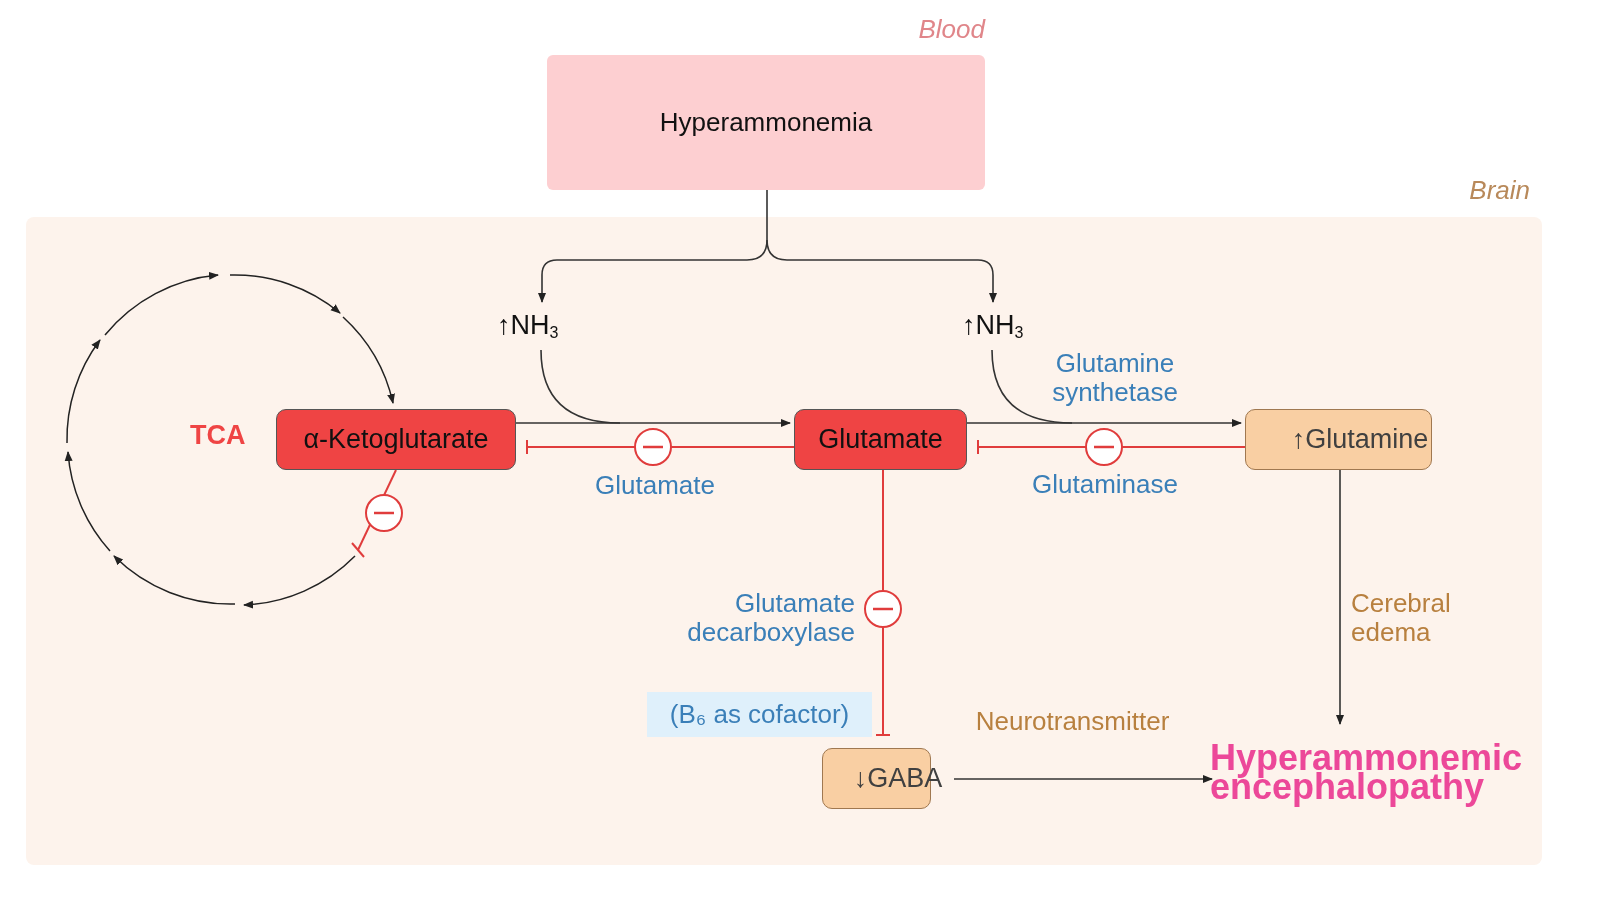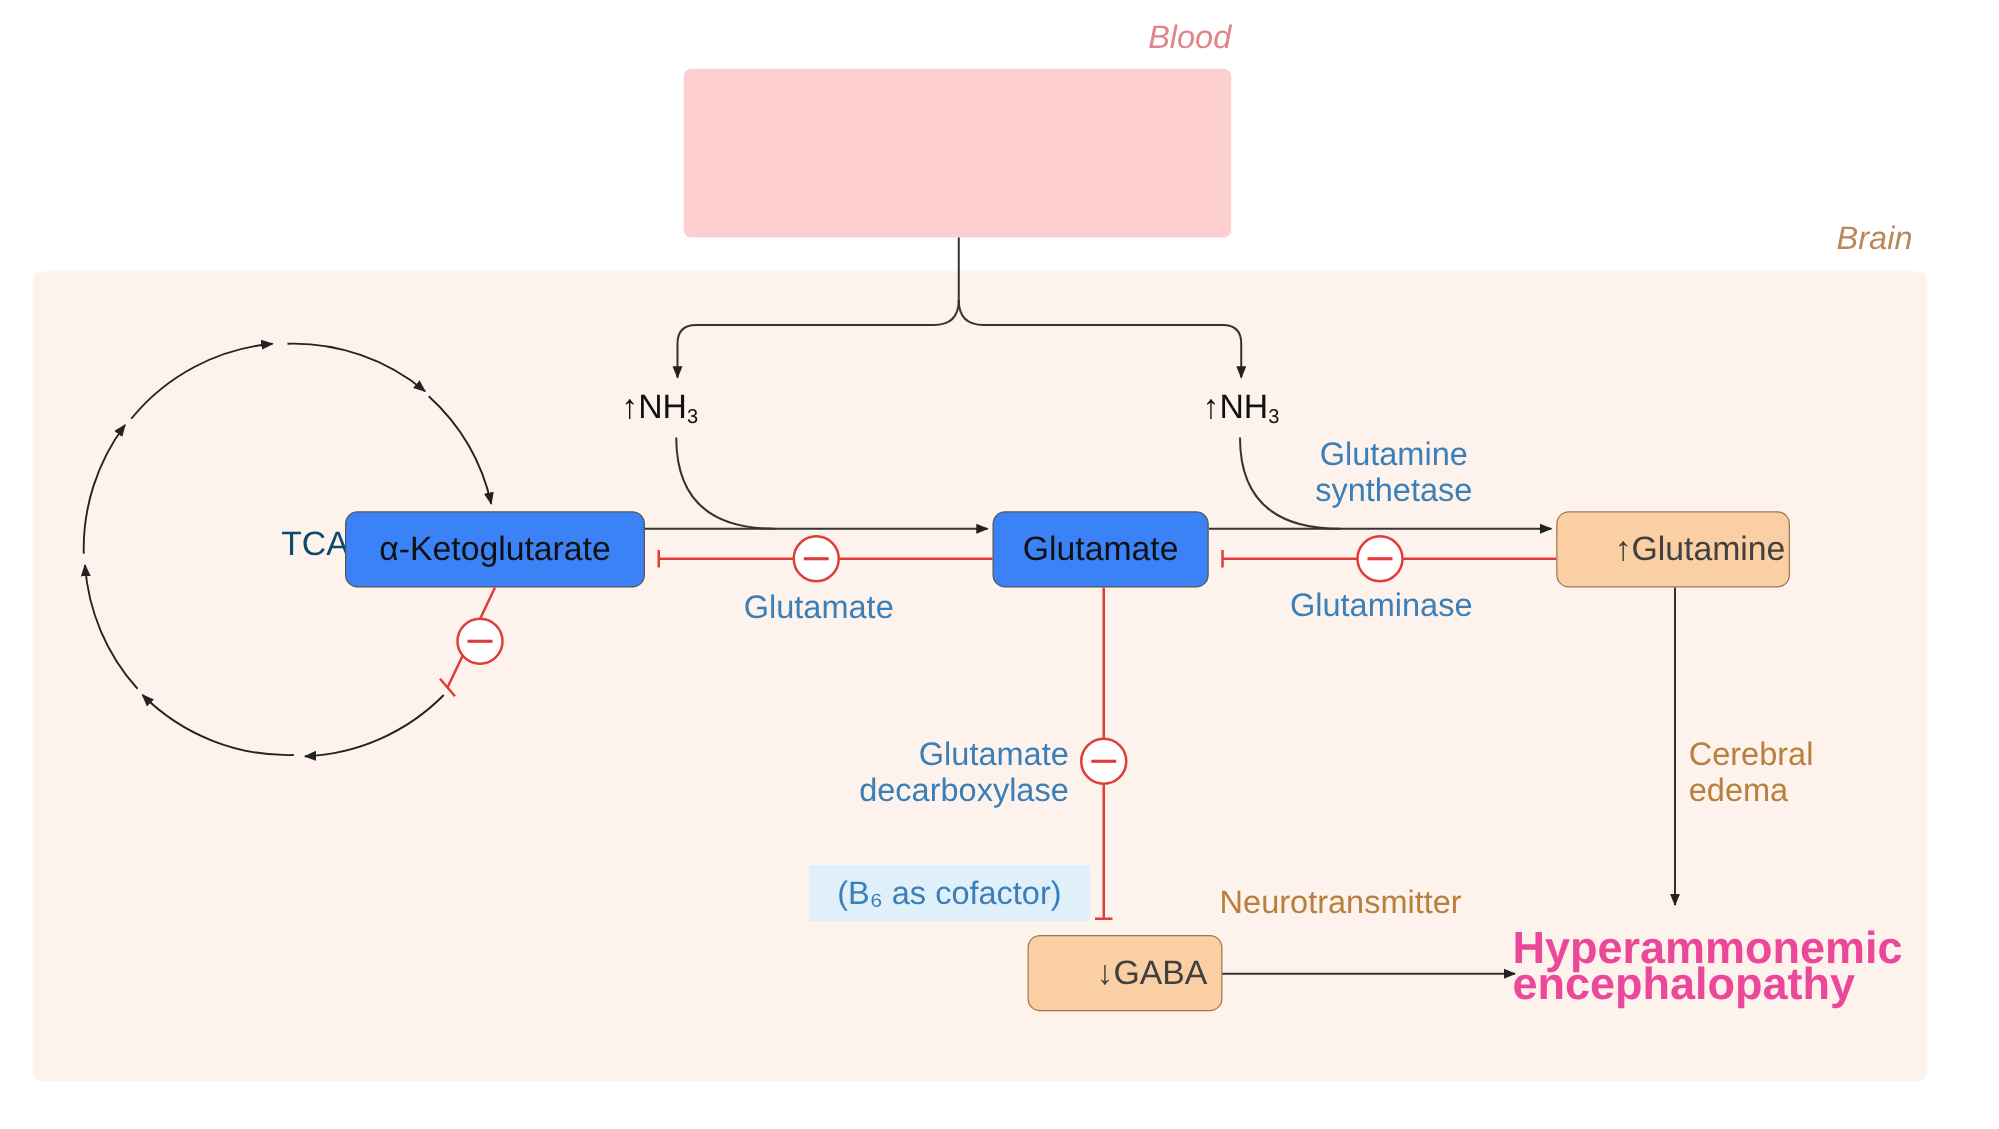--- a/index.html
+++ b/index.html
@@ -7,28 +7,28 @@
          font-family: "Liberation Sans", "DejaVu Sans", sans-serif; }
   .abs { position: absolute; }
   .region-label { font-style: italic; font-size: 26px; }
   .blood-label { left: 905px; top: 14px; width: 80px; text-align: right; }
   .brain-label { left: 1440px; top: 175px; width: 90px; text-align: right; }
   .brain-panel { left: 26px; top: 217px; width: 1516px; height: 648px; border-radius: 8px; }
   .blood-box { left: 547px; top: 55px; width: 438px; height: 135px; border-radius: 6px;
                display: flex; flex-direction: column; align-items: center; justify-content: center; }
   .blood-title { font-size: 26px; color: #111; }
   .blood-sub { font-size: 26px; color: #222; margin-top: 4px; }
-  .node { border: 1.5px solid #555; border-radius: 10px; background: #3b82f6;
+  .node { border: 1.5px solid #555; border-radius: 10px; background: #ef4444;
           display: flex; align-items: center; justify-content: center; font-size: 27px; color: #111; box-sizing: border-box; }
   .node.orange { background: #f9cfa3; border-color: #a07850; color: #404040; padding-left: 43px; }
   .node-akg { left: 276px; top: 409px; width: 240px; height: 61px; }
   .node-glu { left: 794px; top: 409px; width: 173px; height: 61px; }
   .node-gln { left: 1245px; top: 409px; width: 187px; height: 61px; }
-  .node-gaba { left: 822px; top: 748px; width: 156px; height: 61px; }
-  .tca-label { left: 190px; top: 420px; font-size: 27px; font-weight: normal; color: #0c4a6e; margin-left: 35px; }
+  .node-gaba { left: 822px; top: 748px; width: 109px; height: 61px; }
+  .tca-label { left: 190px; top: 420px; font-size: 27px; font-weight: bold; color: #ef4444; }
   .nh3 { font-size: 27px; color: #111; }
   .nh3-left { left: 497px; top: 310px; }
   .nh3-right { left: 962px; top: 310px; }
   .nh3 sub { font-size: 16px; vertical-align: -4px; }
   .enzyme { font-size: 26px; text-align: center; line-height: 29px; }
   .enz-gdh { left: 540px; top: 471px; width: 230px; }
   .enz-gs { left: 1030px; top: 349px; width: 170px; }
   .enz-gls { left: 1010px; top: 470px; width: 190px; }
   .enz-gad { left: 640px; top: 589px; width: 215px; text-align: right; }
   .cofactor { left: 647px; top: 654px; width: 225px; height: 45px; font-size: 26px;
@@ -42,20 +42,21 @@
 </style>
 </head>
 <body>
 
 <div class="abs region-label blood-label" style="color: rgb(224, 134, 138);">Blood</div>
 <div class="abs region-label brain-label" style="color: rgb(184, 137, 90);">Brain</div>
 
 <div class="abs brain-panel" style="background: rgb(253, 243, 236);"></div>
 
 <div class="abs blood-box" style="background: rgb(253, 207, 209);">
+  <div class="blood-title">Hyperammonemia</div>
 </div>
 
 <svg class="edges" width="1599" height="903">
   <defs>
     <marker id="arr" markerWidth="10" markerHeight="10" refX="9" refY="5" orient="auto" markerUnits="userSpaceOnUse">
       <path d="M0,1 L10,5 L0,9 Z" fill="#222"></path>
     </marker>
   </defs>
 
   <path d="M767,190 L767,240 Q767,260 747,260 L557,260 Q542,260 542,275 L542,302" fill="none" stroke="#333" stroke-width="1.6" marker-end="url(#arr)"></path>

